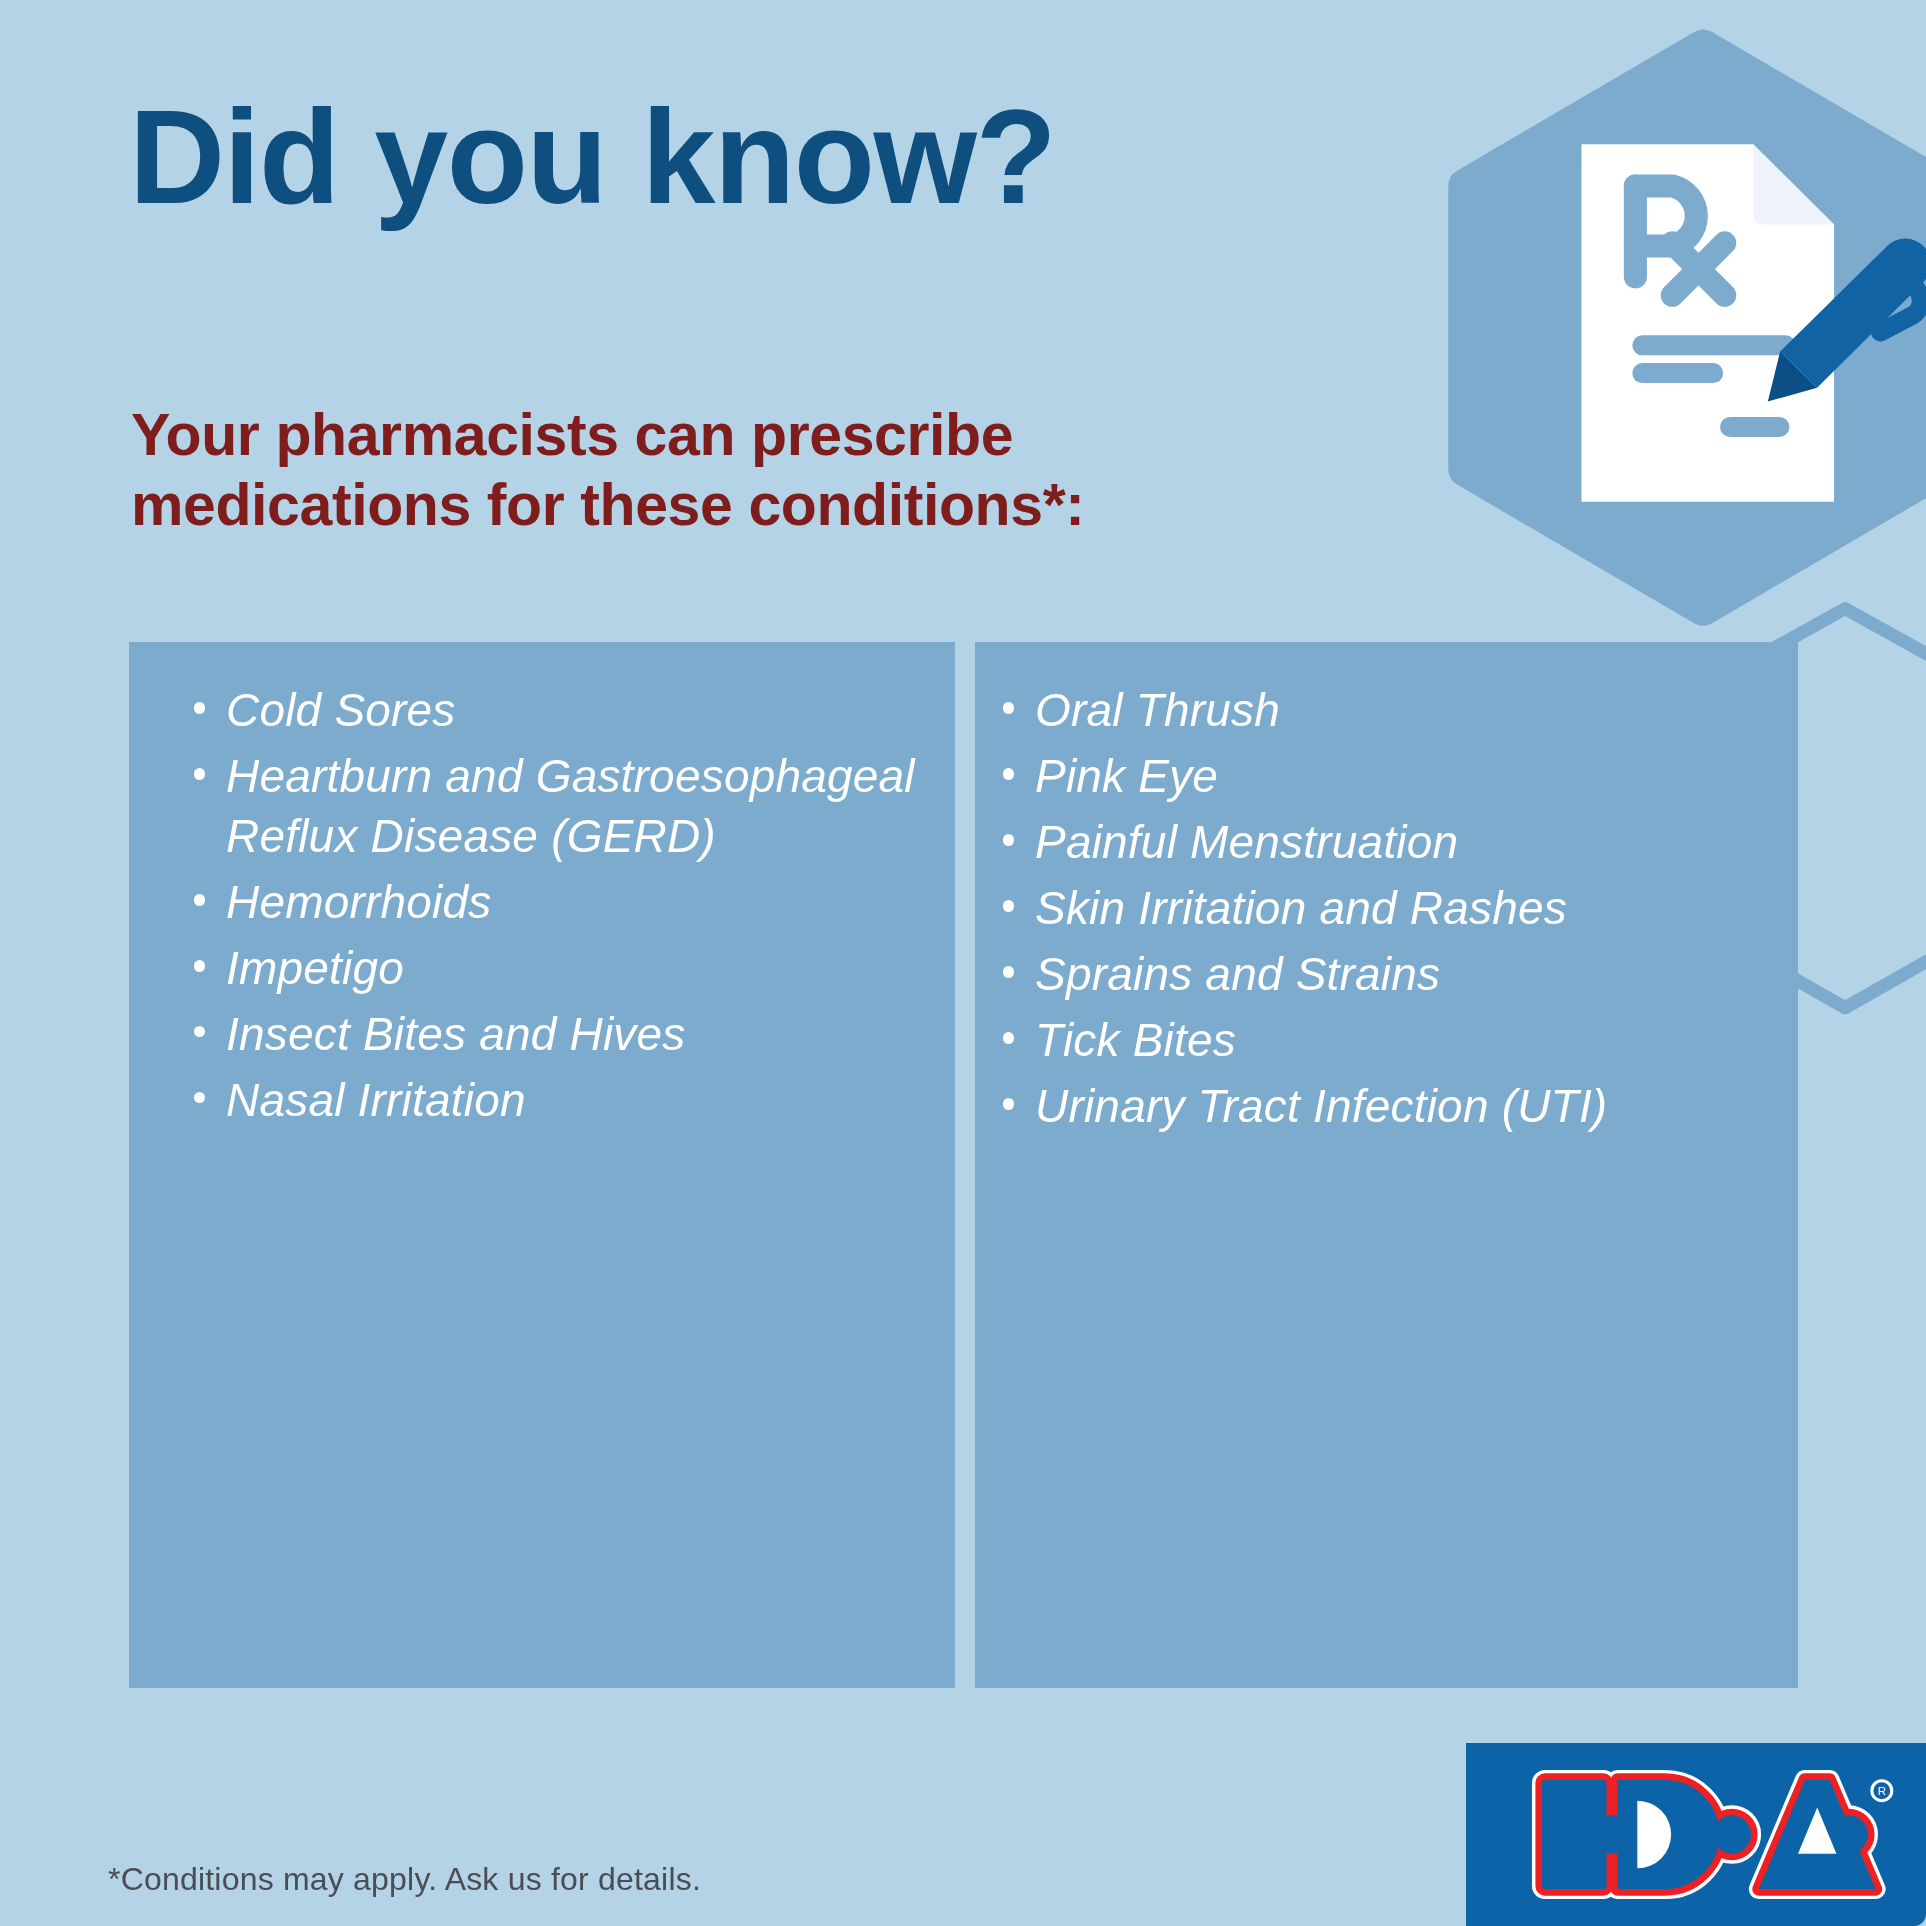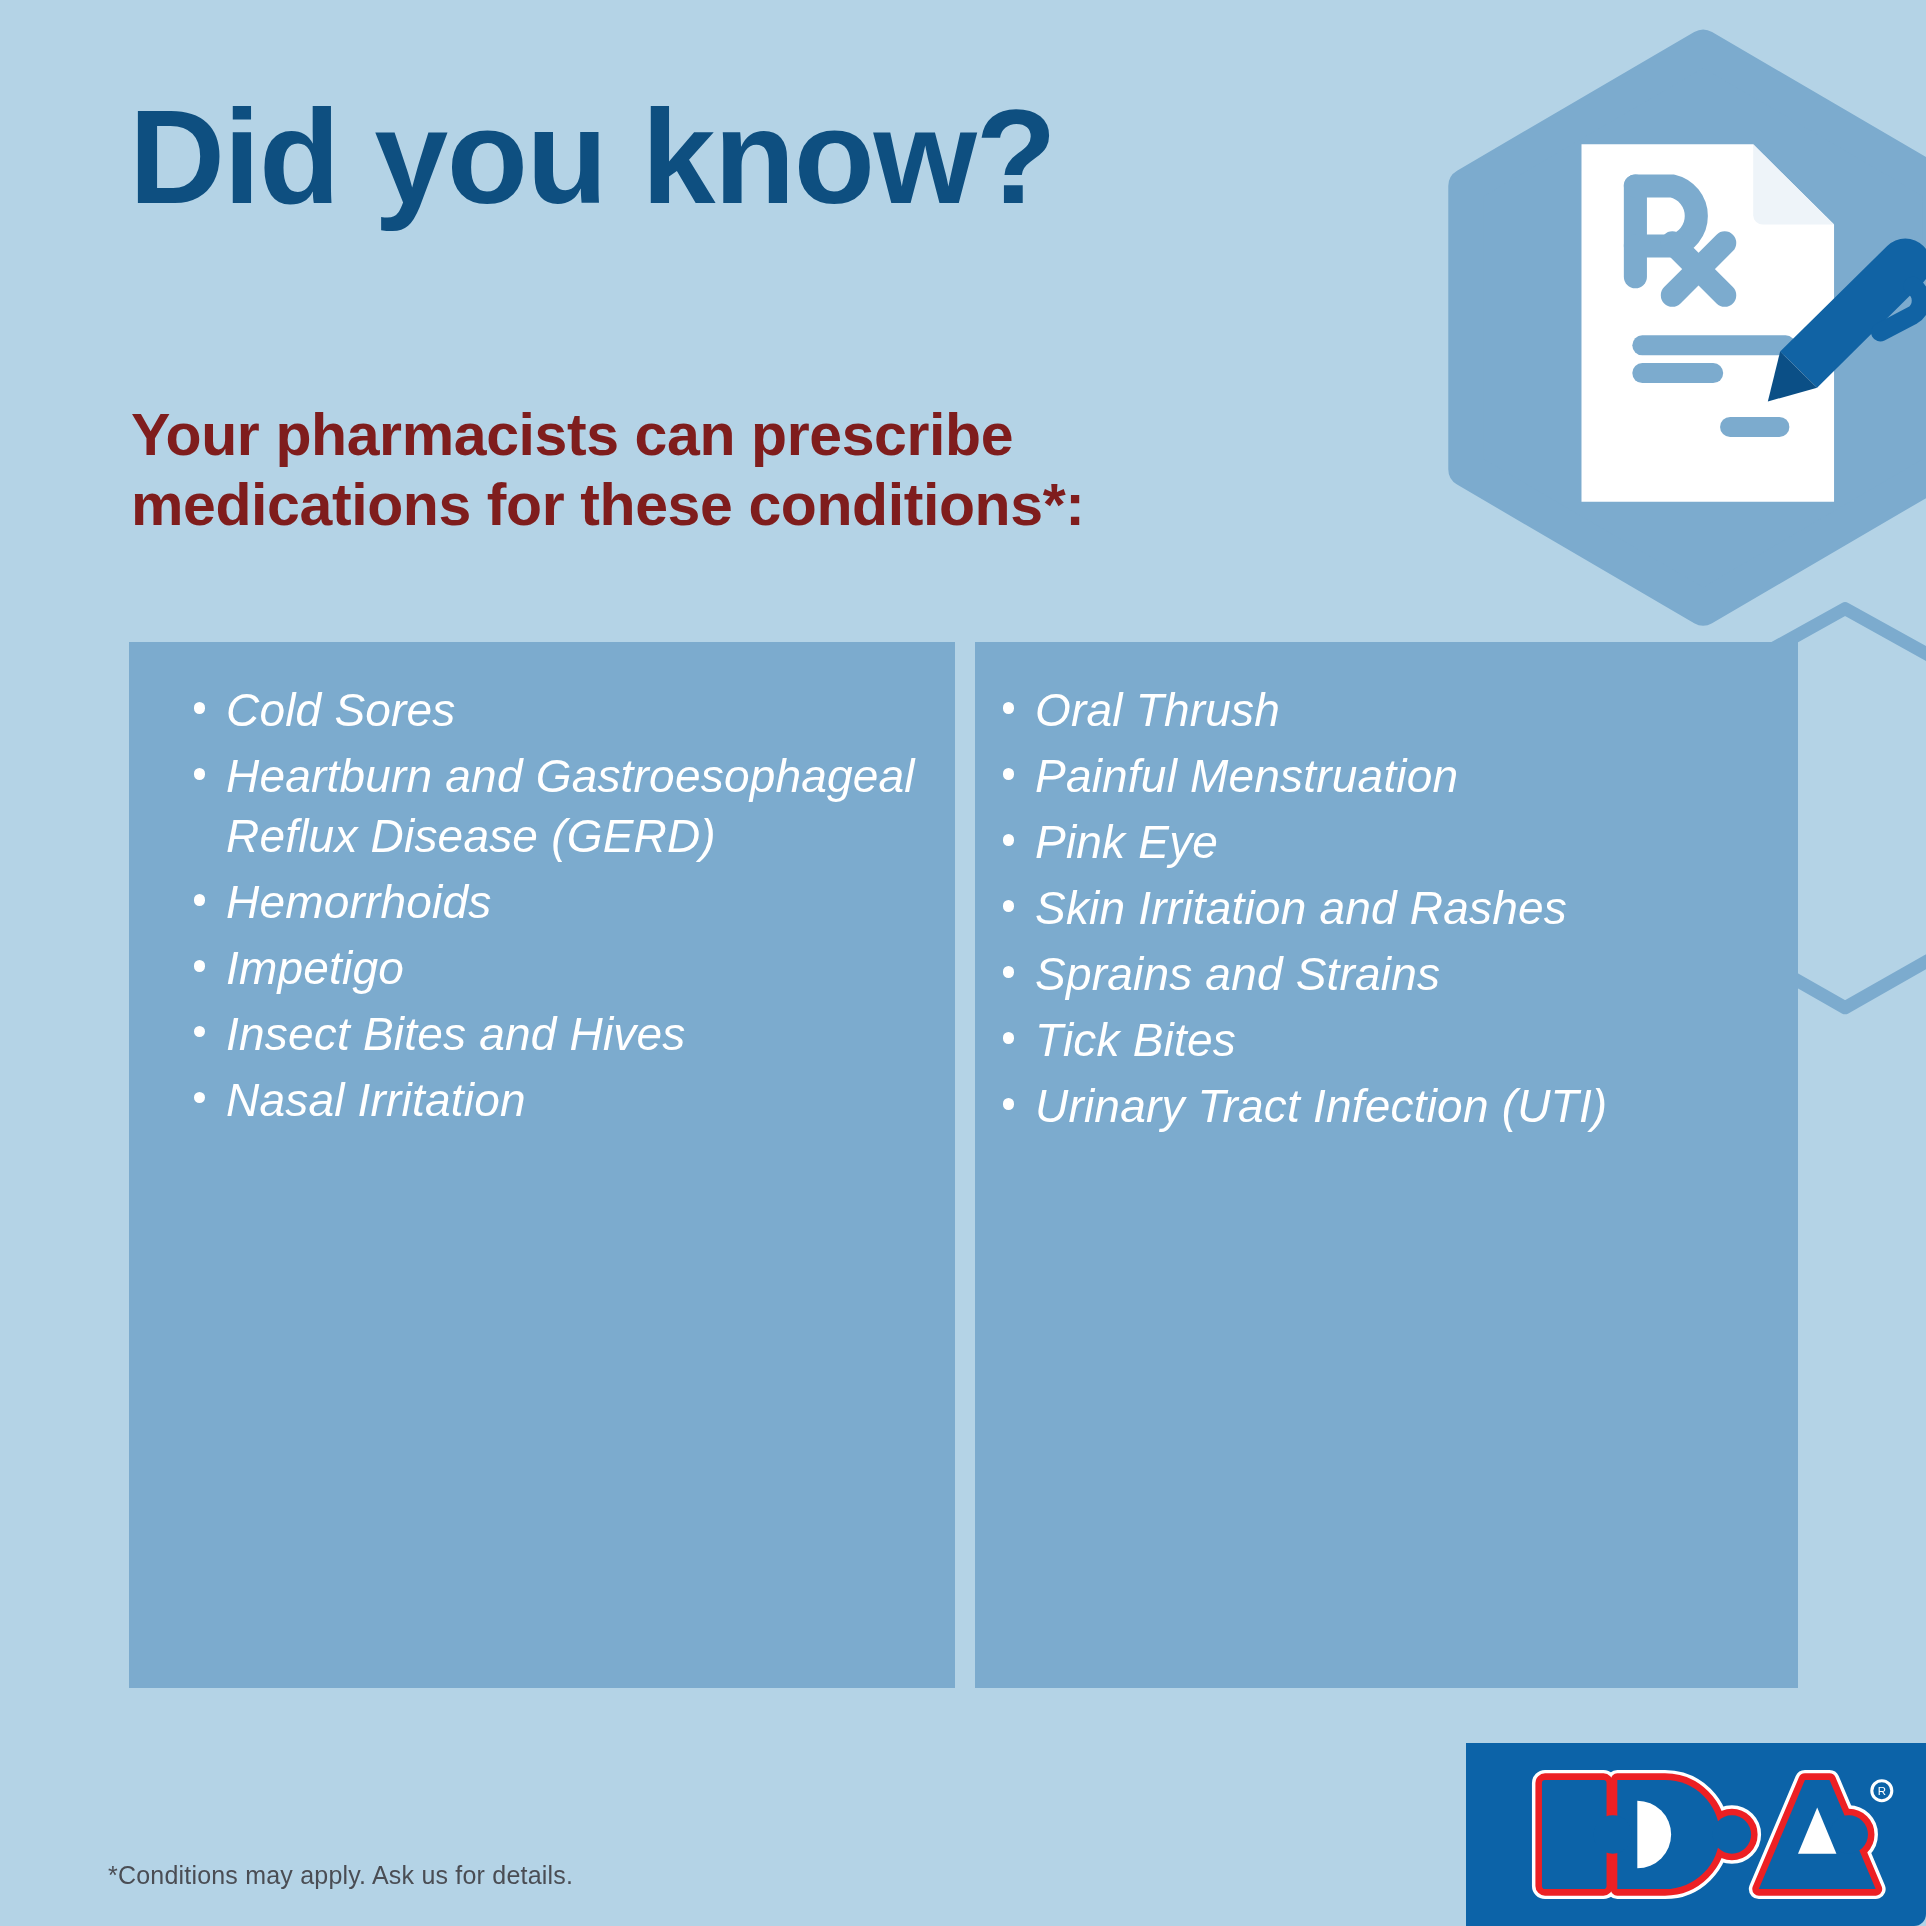--- a/index.html
+++ b/index.html
@@ -76,21 +76,21 @@
     width:11.6px;height:11.6px;
     border-radius:50%;
     background:#ffffff;
   }
 
   
   .footnote{
     position:absolute;
     left:108px;
     top:1861px;
-    font-size:25px;
+    font-size:32px;
     color:#4a4d54;
     letter-spacing:0.2px;
     white-space:nowrap;
   }
 
   
   .logo-plate{
     position:absolute;
     left:1466px;
     top:1743px;
@@ -159,22 +159,22 @@
         <li class="cond-item"><span class="dot"></span><span>Hemorrhoids</span></li>
         <li class="cond-item"><span class="dot"></span><span>Impetigo</span></li>
         <li class="cond-item"><span class="dot"></span><span>Insect Bites and Hives</span></li>
         <li class="cond-item"><span class="dot"></span><span>Nasal Irritation</span></li>
       </ul>
   </div>
 
   <div class="panel panel-right">
     <ul class="cond-list" id="right-list">
         <li class="cond-item"><span class="dot"></span><span>Oral Thrush</span></li>
+        <li class="cond-item"><span class="dot"></span><span>Pink Eye</span></li>
         <li class="cond-item"><span class="dot"></span><span>Painful Menstruation</span></li>
-        <li class="cond-item"><span class="dot"></span><span>Pink Eye</span></li>
         <li class="cond-item"><span class="dot"></span><span>Skin Irritation and Rashes</span></li>
         <li class="cond-item"><span class="dot"></span><span>Sprains and Strains</span></li>
         <li class="cond-item"><span class="dot"></span><span>Tick Bites</span></li>
         <li class="cond-item"><span class="dot"></span><span>Urinary Tract Infection (UTI)</span></li>
       </ul>
   </div>
 
   <div class="footnote">*Conditions may apply. Ask us for details.</div>
 
   <div class="logo-plate">

